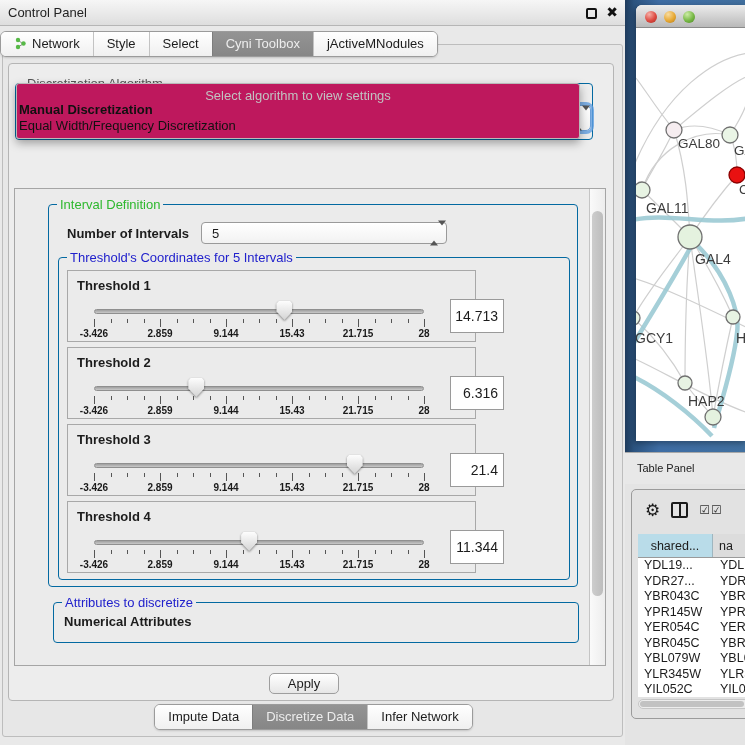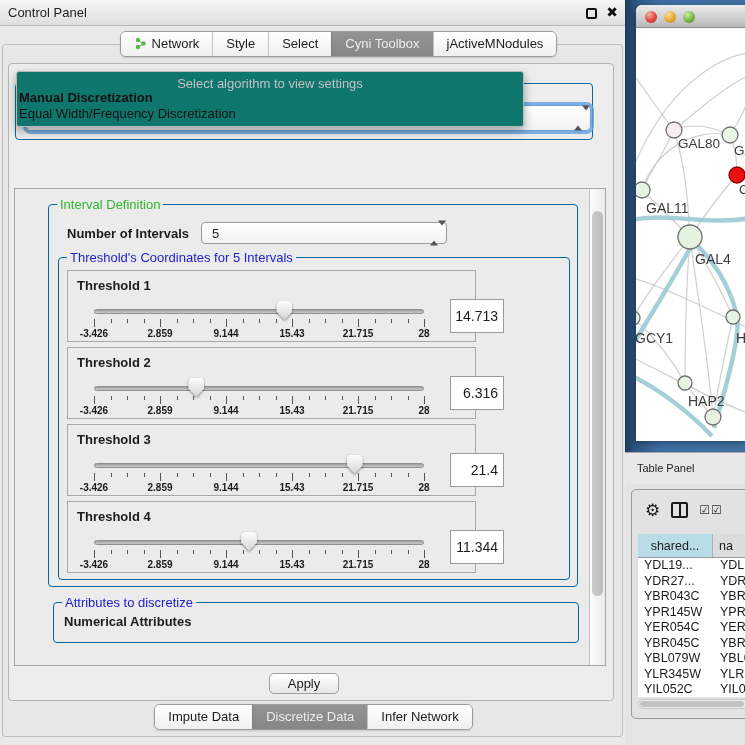--- a/index.html
+++ b/index.html
@@ -17,21 +17,21 @@
       border:2px solid #111; border-radius:2px; }
   .close-icon { position:absolute; right:7px; top:4px; font-size:14px; font-weight:bold; color:#111; }
 
   .seg-group { display:flex; border:1px solid #9b9b9b; border-radius:6px; overflow:hidden;
       background:#fdfdfd; box-shadow:0 1px 2px rgba(0,0,0,.15); }
   .seg { padding:4px 13px 5px; font-size:13px; color:#1c1c1c; white-space:nowrap;
       background:linear-gradient(#ffffff,#f0f0f0); border-left:1px solid #c3c3c3;
       display:flex; align-items:center; gap:5px; cursor:default; }
   .seg:first-child { border-left:none; }
   .seg.selected { background:linear-gradient(#949494,#868686); color:#ededed; border-left-color:#7d7d7d; }
-  #top-tabs { left:0; top:31px; width:677px; display:flex; justify-content:center; z-index:30; }
+  #top-tabs { left:0; top:31px; width:677px; display:flex; z-index:30; }
   #bottom-tabs { left:0; width:621px; display:flex; justify-content:center; z-index:5; }
 
   .outer-panel { left:2px; top:44px; width:621px; height:693px; background:#e7e7e7;
       border:1px solid #bdbdbd; border-radius:3px; }
   .inner-panel { left:5px; top:18px; width:606px; height:638px; background:#ededed;
       border:1px solid #b5b5b5; border-radius:4px; }
 
   fieldset.fs { border:1px solid #0369a1; border-radius:4px; position:relative; }
   fieldset.fs > legend { font-size:13px; padding:0 3px; margin-left:8px; white-space:nowrap; }
   .legend-gray { color:#555; } .legend-black { color:#1c1c1c; font-weight:bold; }
@@ -39,21 +39,21 @@
 
   .combo { background:linear-gradient(#ffffff,#f2f2f2); border:1px solid #9a9a9a; border-radius:4px;
       position:relative; display:flex; align-items:center; padding-left:10px; font-size:13px; }
   .spinner { position:absolute; right:8px; top:50%; transform:translateY(-50%); width:8px; }
   .spinner .up { width:0;height:0;border-left:4px solid transparent;border-right:4px solid transparent;
       border-bottom:5px solid #555; margin-bottom:2px; }
   .spinner .dn { width:0;height:0;border-left:4px solid transparent;border-right:4px solid transparent;
       border-top:5px solid #555; }
   .focus-ring { border:1px solid #6b9fd8; box-shadow:0 0 0 3px rgba(96,158,224,.8); border-radius:5px; }
 
-  #algo-popup { left:7px; top:7px; width:508px; height:56px; background:#0f766e;
+  #algo-popup { left:7px; top:19px; width:564px; height:56px; background:#be185d;
       border:1px solid #b9b9b9; border-radius:3px; box-shadow:0 4px 10px rgba(0,0,0,.35); z-index:20; }
   .popup-hint { text-align:center; color:#c2c2c2; font-size:13px; padding-top:4px; height:18px; }
   .popup-opt { font-size:13px; padding:0 2px; line-height:16px; color:#111; }
   .popup-opt.bold { font-weight:bold; }
 
   #scrollpane { left:5px; top:124px; width:592px; height:478px; border:1px solid #a5a5a5;
       background:#ebebeb; overflow:hidden; }
   .vscroll { position:absolute; right:0; top:0; width:16px; height:100%;
       background:linear-gradient(90deg,#fafafa,#ededed); border-left:1px solid #c4c4c4; }
   .vscroll .thumb { position:absolute; left:2px; width:11px; border-radius:6px;

